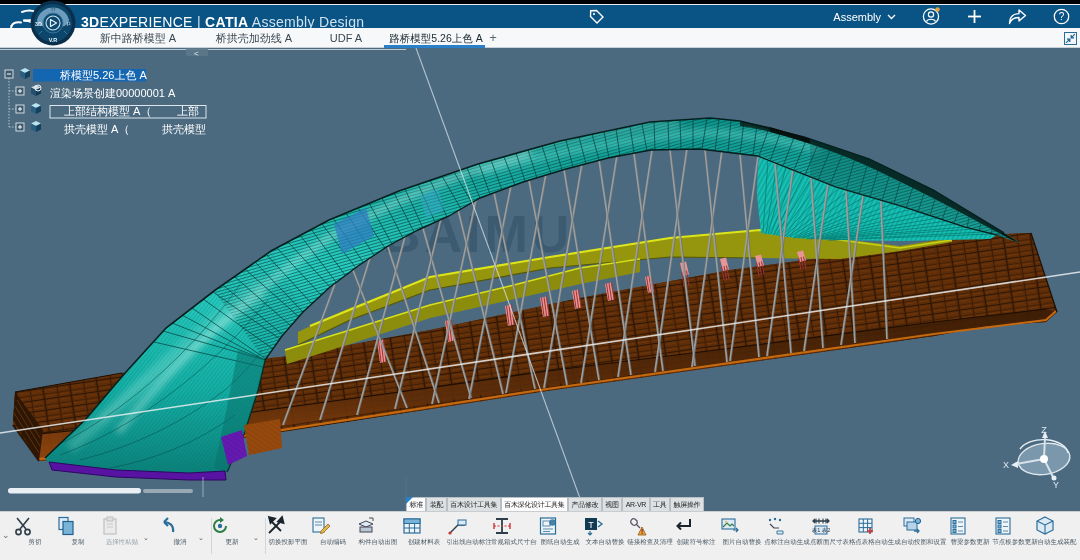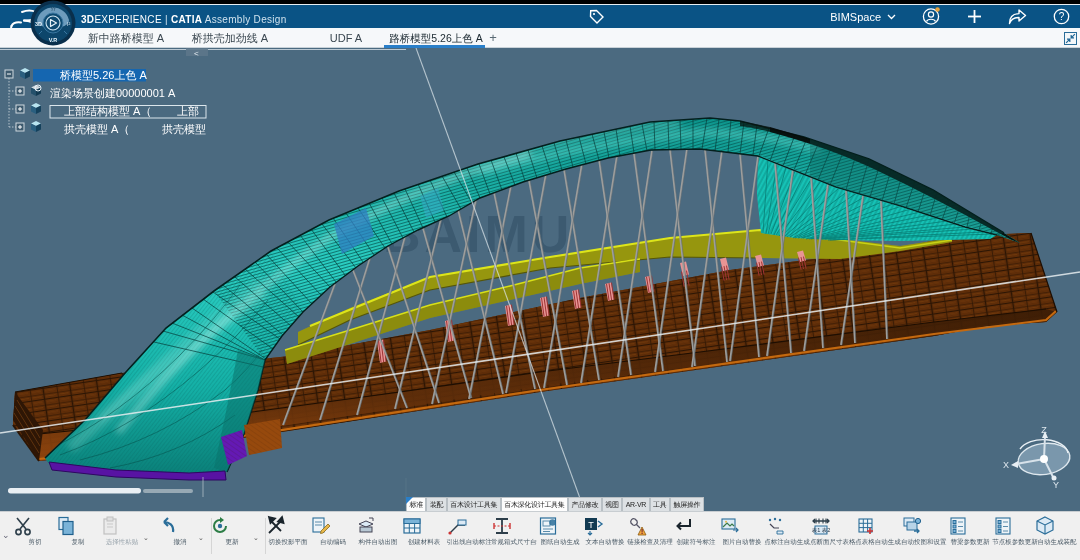--- a/index.html
+++ b/index.html
@@ -1,19 +1,19 @@
 <!DOCTYPE html>
 <html><head><meta charset="utf-8"><style>
 *{margin:0;padding:0;box-sizing:border-box}
 body{font-family:"Liberation Sans",sans-serif}
 #app{position:relative;width:1080px;height:560px;overflow:hidden;background:#4b6a80;font-family:"Liberation Sans",sans-serif}
 #topblack{position:absolute;left:0;top:0;width:1080px;height:4px;background:#000}
 #topwhite{position:absolute;left:0;top:3.5px;width:1080px;height:2px;background:#e8eef2}
 #topbar{position:absolute;left:0;top:5px;width:1080px;height:23px;background:#0a5385}
-#brand{position:absolute;left:81px;top:14px;color:#fff;font-size:10px;letter-spacing:.3px}
+#brand{position:absolute;left:81px;top:14px;color:#fff;font-size:14px;letter-spacing:.3px}
 #brand b{font-weight:bold}
 #brand .lt{color:#cfe2ee}
 #searchbox{position:absolute;left:390px;top:8px;width:192px;height:19px;background:#fff;border-radius:2px;color:#999;font-size:11px;line-height:19px;padding-left:8px}
 #searchbox .mag{position:absolute;right:6px;top:3px}
 #tagicon{position:absolute;left:589px;top:9px}
 #rightic{position:absolute;right:10px;top:7px;color:#fff;display:flex;align-items:center;gap:26px}
 #bimtxt{font-size:11px;color:#fff}
 #tabrow{position:absolute;left:0;top:28px;width:1080px;height:20px;background:#f6f8fa;border-bottom:1px solid #c9d2d8}
 .tab{position:absolute;top:28px;height:20px;line-height:20px;font-size:11px;color:#3a4750;text-align:center;white-space:nowrap}
 #activeline{position:absolute;left:384px;top:45px;width:101px;height:3px;background:#2a7fc9}
@@ -404,21 +404,21 @@
 </svg>
 <div id="topblack"></div>
 <div id="topwhite"></div>
 <div id="topbar"></div>
 <div id="brand"><b>3D</b>EXPERIENCE <span class="lt">|</span> <b>CATIA</b> <span class="lt">Assembly Design</span></div>
 <svg id="tagicon" width="17" height="16" viewBox="0 0 17 16">
       <path d="M7.5,1.5 L14,8 L8,14 L1.5,7.5 L1.7,1.7 Z" fill="none" stroke="#fff" stroke-width="1.4"></path>
       <circle cx="5" cy="5" r="1.1" fill="#fff"></circle>
     </svg>
 <div id="rightic">
-<span id="bimtxt">BIMSpace</span>
+<span id="bimtxt">Assembly</span>
 <svg width="9" height="6" viewBox="0 0 9 6" style="margin-left:-20px">
         <path d="M1,1 L4.5,4.5 L8,1" fill="none" stroke="#fff" stroke-width="1.3"></path>
       </svg>
 <svg width="19" height="19" viewBox="0 0 19 19">
         <circle cx="9" cy="9.5" r="7.6" fill="none" stroke="#fff" stroke-width="1.3"></circle>
         <circle cx="9" cy="7.5" r="2.6" fill="none" stroke="#fff" stroke-width="1.2"></circle>
         <path d="M4.5,14.5 C5.5,11.5 12.5,11.5 13.5,14.5" fill="none" stroke="#fff" stroke-width="1.2"></path>
         <circle cx="15.5" cy="2.5" r="2.3" fill="#e8a33d"></circle>
       </svg>
 <svg width="15" height="15" viewBox="0 0 15 15">
@@ -448,22 +448,22 @@
 <circle cx="24" cy="23" r="7" fill="none" stroke="#cfe4f0" stroke-width="1.1"></circle>
 <path d="M21.5,19.5 L27.5,23 L21.5,26.5 Z" fill="none" stroke="#e8f2f8" stroke-width="1.2" stroke-linejoin="round"></path>
 <text x="6" y="26" font-size="5.5" fill="#e8f2f8" font-weight="bold" font-family="Liberation Sans">3D</text>
 <text x="38" y="26" font-size="5.5" fill="#cfe0ec" font-family="Liberation Sans">I²</text>
 <text x="24" y="42" font-size="5.5" fill="#e8f2f8" text-anchor="middle" font-weight="bold" font-family="Liberation Sans">V.R</text>
 <text x="24" y="11" font-size="5" fill="#1a3c55" text-anchor="middle" font-style="italic" font-family="Liberation Sans">Yr</text>
 <line x1="10" y1="34" x2="13" y2="31" stroke="#3a77a1"></line>
       <line x1="38" y1="34" x2="35" y2="31" stroke="#3a77a1"></line>
 </svg>
 <div id="tabrow"></div>
-<div class="tab" style="left:76px;width:100px">新中路桥模型 A</div>
-<div class="tab" style="left:180px;width:100px">桥拱壳加劲线 A</div>
+<div class="tab" style="left:88px;width:100px">新中路桥模型 A</div>
+<div class="tab" style="left:204px;width:100px">桥拱壳加劲线 A</div>
 <div class="tab" style="left:296px;width:100px">UDF A</div>
 <div class="tab" style="left:388px;width:96px;color:#1a2830;font-size:10.5px">‌路桥模型5.26上色 A</div>
 <div class="tab" style="left:486px;width:14px;color:#5a6a74;font-size:13px">+</div>
 <div id="activeline"></div>
 <svg id="restico" width="10" height="10" viewBox="0 0 10 10" style="position:absolute;left:1064px;top:32px;border:1.5px solid #2a6d99;background:#f3f7f9">
       <path d="M9,1 L5.6,4.4 M5.6,1.8 L5.6,4.4 L8.2,4.4 M1,9 L4.4,5.6 M4.4,8.2 L4.4,5.6 L1.8,5.6" stroke="#1f6695" stroke-width="1.1" fill="none"></path>
     </svg>
 <div id="tree">
 <svg width="230" height="80" viewBox="0 0 230 80" style="position:absolute;left:0;top:0">
 <g stroke="#cfd8de" stroke-width="1" stroke-dasharray="1.5,1.5" fill="none" opacity=".8">

